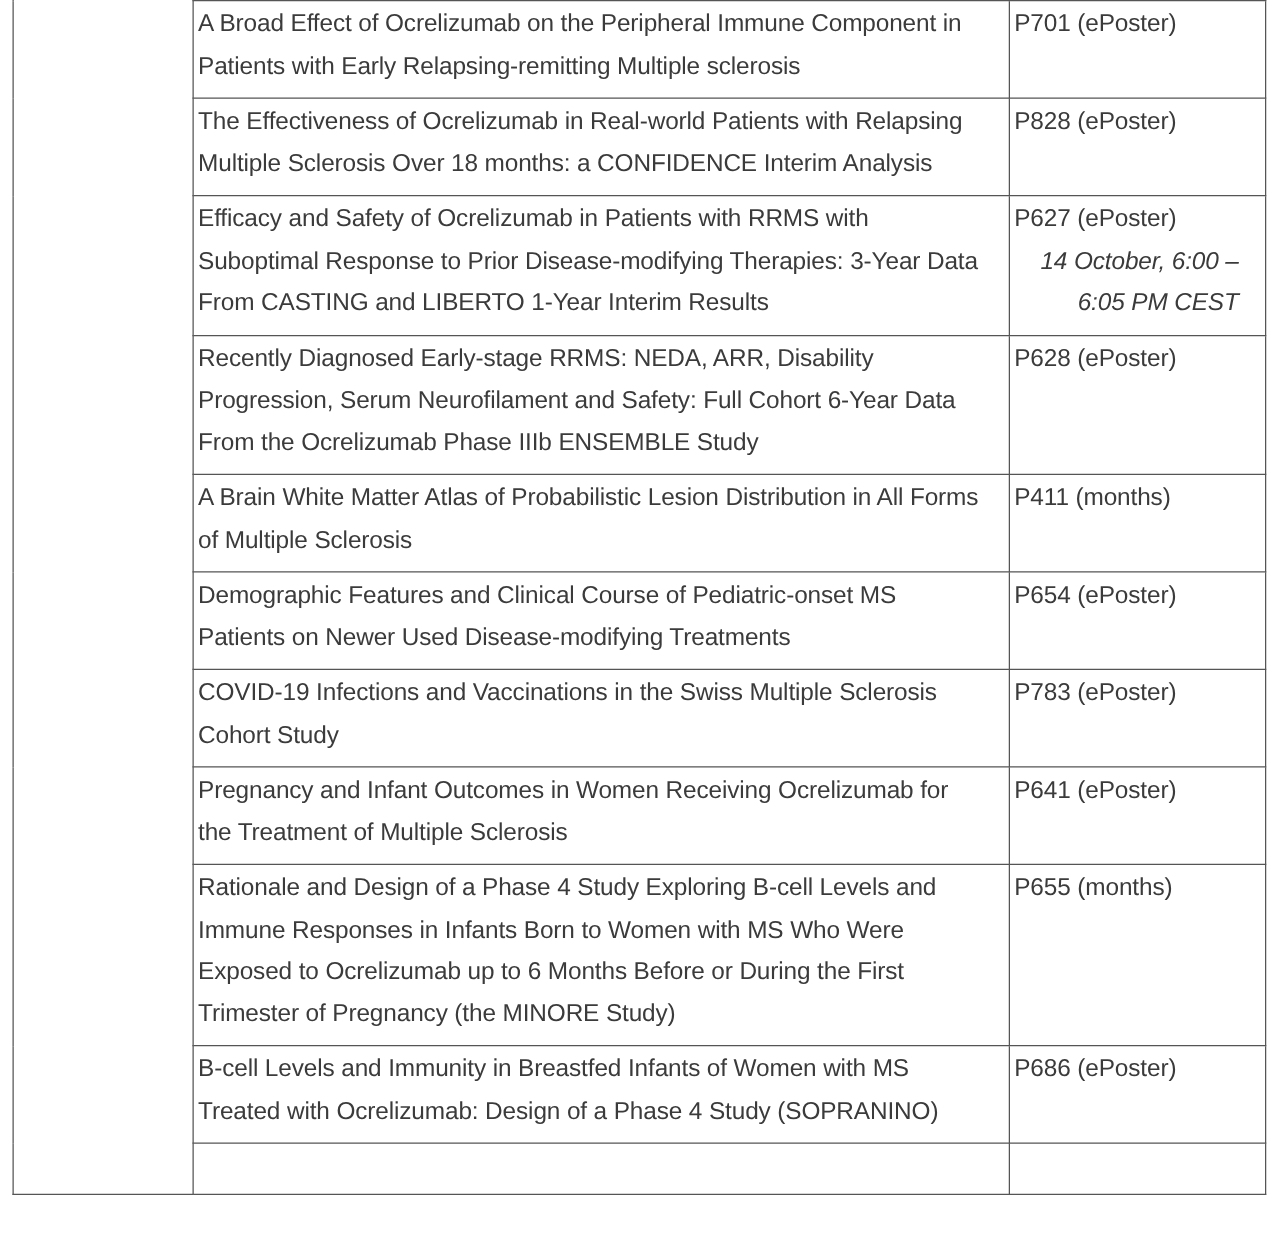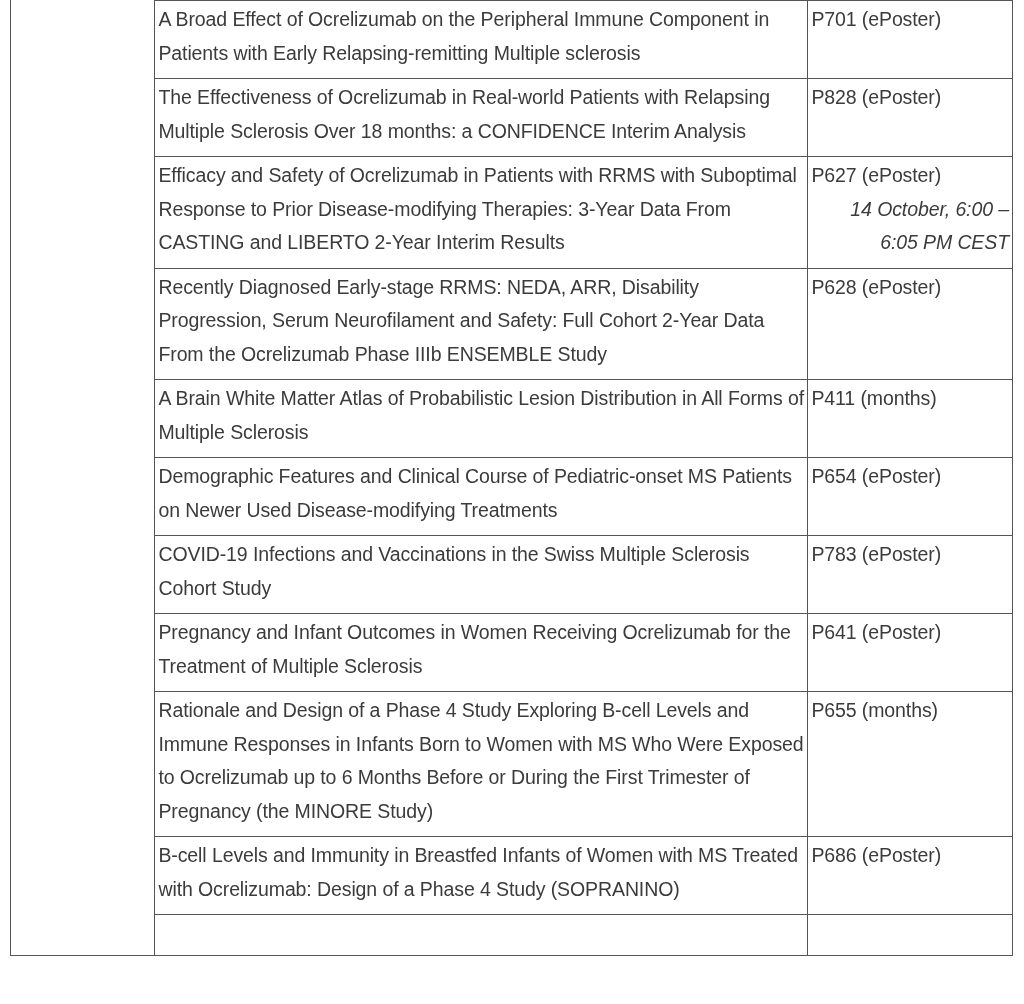--- a/index.html
+++ b/index.html
@@ -34,21 +34,21 @@
   table.abstract-table {
     border-collapse: collapse;
     table-layout: fixed;
     width: 1003px;
     background: #ffffff;
   }
 
   table.abstract-table td {
     border: 1px solid #555555;
     vertical-align: top;
-    padding: 2px 3px 8px 3px;
+    padding: 2px 21px 8px 3px;
     font-size: 19.5px;
     line-height: 33.5px;
     color: #3b3b3b;
     letter-spacing: -0.1px;
   }
 
   td.col-spacer {
     width: 143px;
     padding: 0;
     border-top: none;
@@ -107,30 +107,30 @@
           <tr>
             <td class="col-title">
               <span class="cell-line">The Effectiveness of Ocrelizumab in Real-world Patients with Relapsing Multiple Sclerosis Over 18 months: a CONFIDENCE Interim Analysis</span>
             </td>
             <td class="col-code">
               <span class="cell-line">P828 (ePoster)</span>
             </td>
           </tr>
           <tr>
             <td class="col-title">
-              <span class="cell-line">Efficacy and Safety of Ocrelizumab in Patients with RRMS with Suboptimal Response to Prior Disease-modifying Therapies: 3-Year Data From CASTING and LIBERTO 2-Year Interim Results</span>
+              <span class="cell-line">Efficacy and Safety of Ocrelizumab in Patients with RRMS with Suboptimal Response to Prior Disease-modifying Therapies: 3-Year Data From CASTING and LIBERTO 1-Year Interim Results</span>
             </td>
             <td class="col-code">
               <span class="cell-line">P627 (ePoster)</span>
               <span class="schedule">14 October, 6:00 – 6:05 PM CEST</span>
             </td>
           </tr>
           <tr>
             <td class="col-title">
-              <span class="cell-line">Recently Diagnosed Early-stage RRMS: NEDA, ARR, Disability Progression, Serum Neurofilament and Safety: Full Cohort 2-Year Data From the Ocrelizumab Phase IIIb ENSEMBLE Study</span>
+              <span class="cell-line">Recently Diagnosed Early-stage RRMS: NEDA, ARR, Disability Progression, Serum Neurofilament and Safety: Full Cohort 6-Year Data From the Ocrelizumab Phase IIIb ENSEMBLE Study</span>
             </td>
             <td class="col-code">
               <span class="cell-line">P628 (ePoster)</span>
             </td>
           </tr>
           <tr>
             <td class="col-title">
               <span class="cell-line">A Brain White Matter Atlas of Probabilistic Lesion Distribution in All Forms of Multiple Sclerosis</span>
             </td>
             <td class="col-code">

